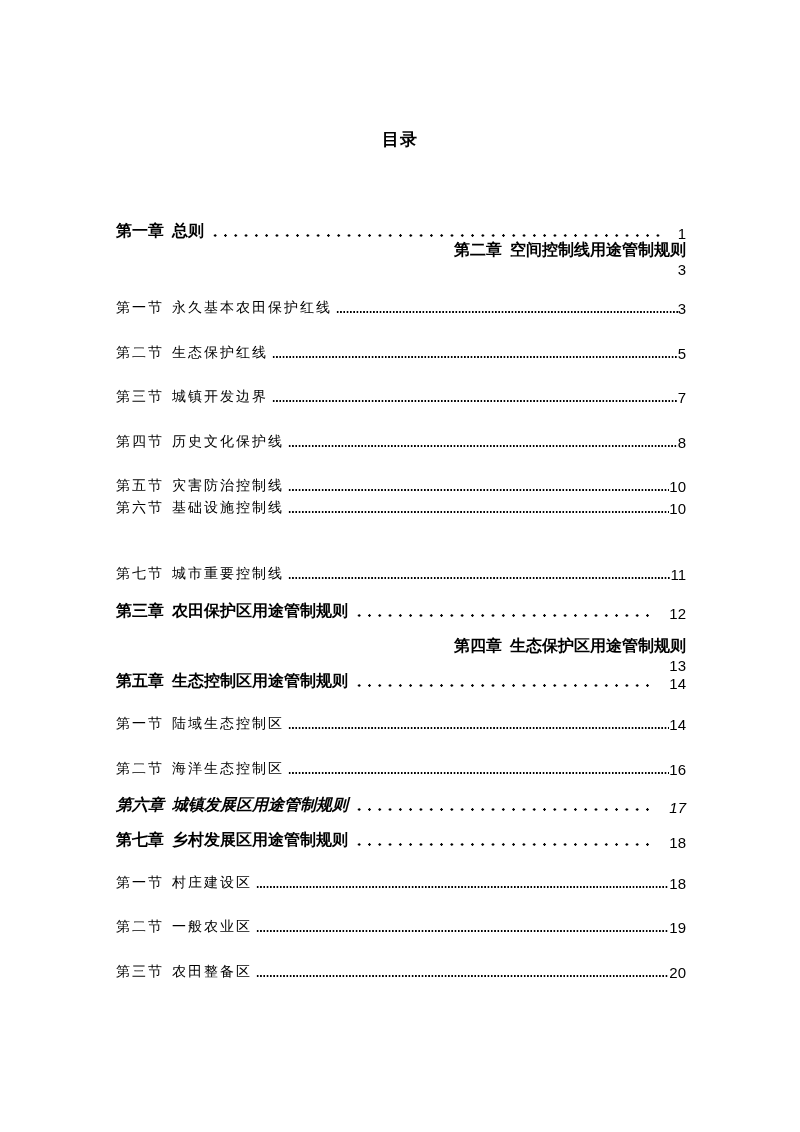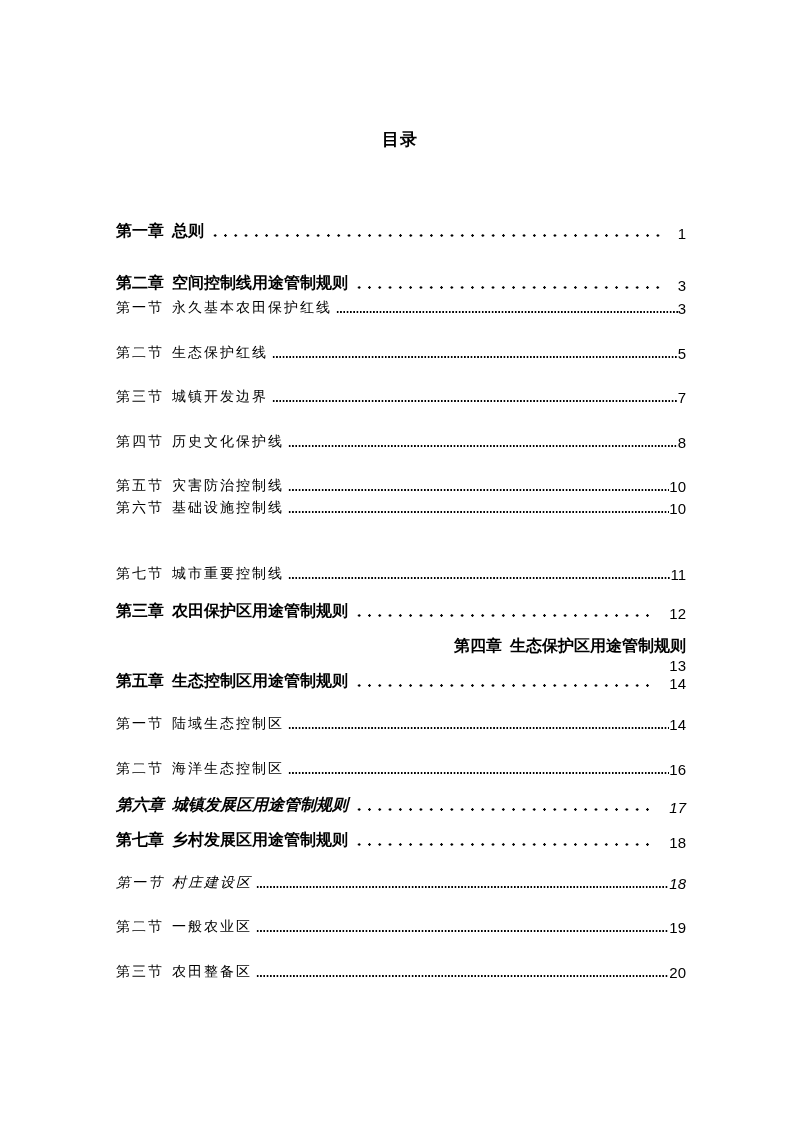--- a/index.html
+++ b/index.html
@@ -26,21 +26,21 @@
 <body>
 
 <div class="title">目录</div>
 
 <div class="toc" id="toc">
     <div class="row chapter" style="top: 220px;">
       <span class="lbl"><span>第一章</span><span class="sp"></span><span>总则</span></span>
       <span class="leader"></span>
       <span class="num">1</span>
     </div>
-    <div class="row chapter" style="top: 272px;">
+    <div class="row chapter" style="top: 240px; flex-direction: column;">
       <span class="lbl"><span>第二章</span><span class="sp"></span><span>空间控制线用途管制规则</span></span>
       <span class="leader"></span>
       <span class="num">3</span>
     </div>
     <div class="row section" style="top: 297px;">
       <span class="lbl"><span>第一节</span><span class="sp"></span><span>永久基本农田保护红线</span></span>
       <span class="leader"></span>
       <span class="num">3</span>
     </div>
     <div class="row section" style="top: 342px;">
@@ -101,21 +101,21 @@
     <div class="row chapter" style="top: 794px; font-style: italic;">
       <span class="lbl"><span>第六章</span><span class="sp"></span><span>城镇发展区用途管制规则</span></span>
       <span class="leader"></span>
       <span class="num">17</span>
     </div>
     <div class="row chapter" style="top: 829px;">
       <span class="lbl"><span>第七章</span><span class="sp"></span><span>乡村发展区用途管制规则</span></span>
       <span class="leader"></span>
       <span class="num">18</span>
     </div>
-    <div class="row section" style="top: 872px; font-style: italic;">
+    <div class="row section" style="top: 872px;">
       <span class="lbl"><span>第一节</span><span class="sp"></span><span>村庄建设区</span></span>
       <span class="leader"></span>
       <span class="num">18</span>
     </div>
     <div class="row section" style="top: 916px;">
       <span class="lbl"><span>第二节</span><span class="sp"></span><span>一般农业区</span></span>
       <span class="leader"></span>
       <span class="num">19</span>
     </div>
     <div class="row section" style="top: 961px;">

